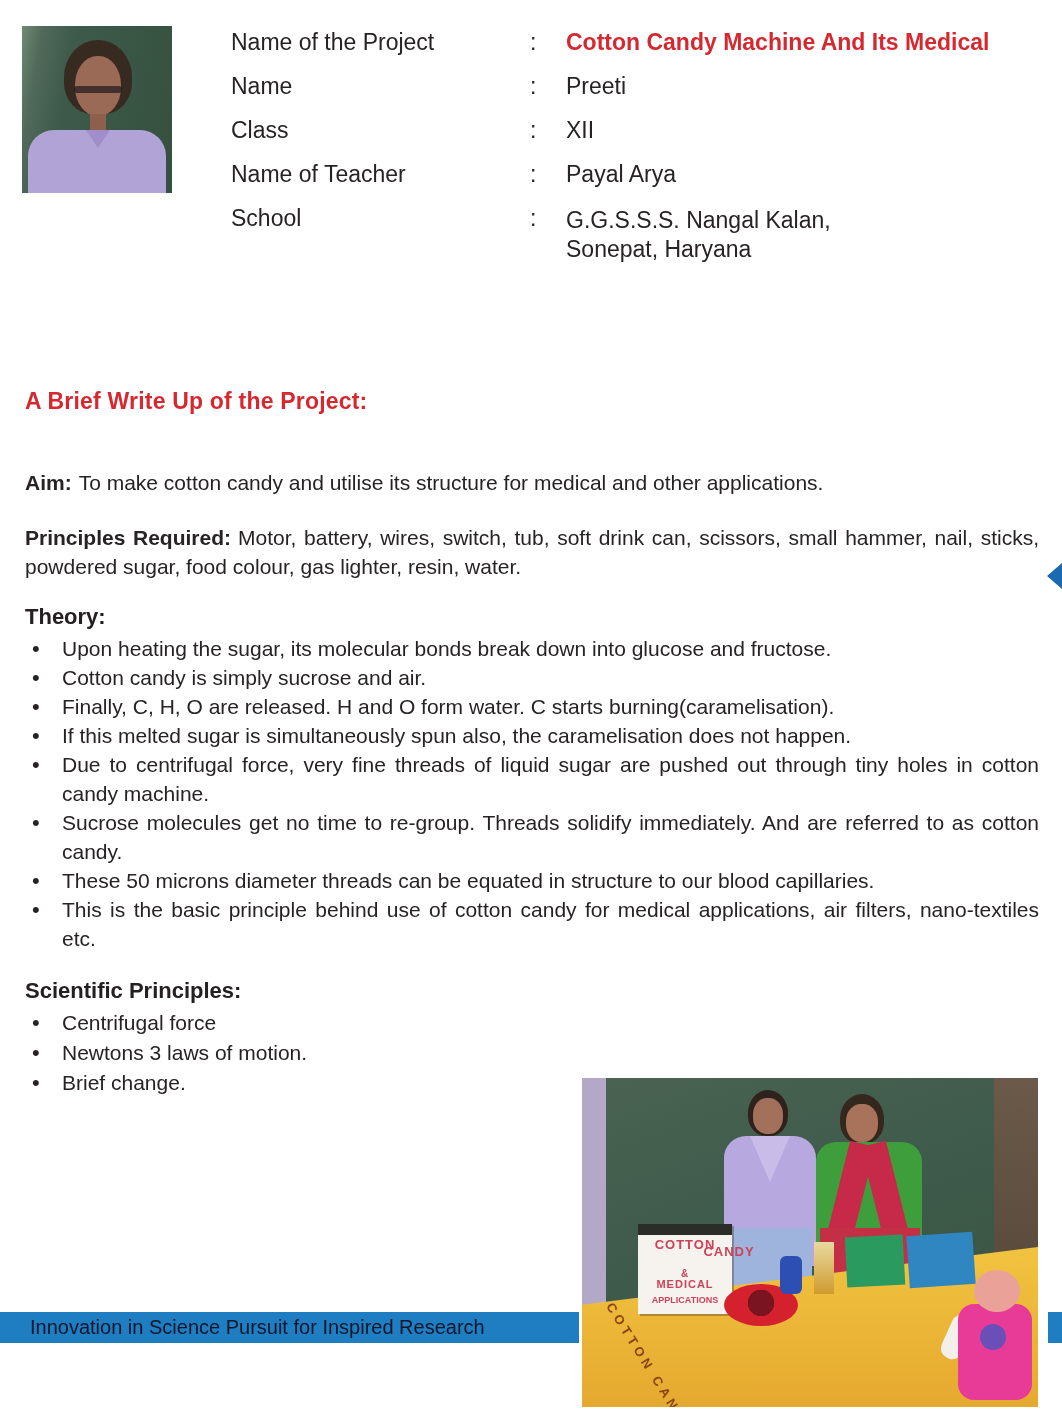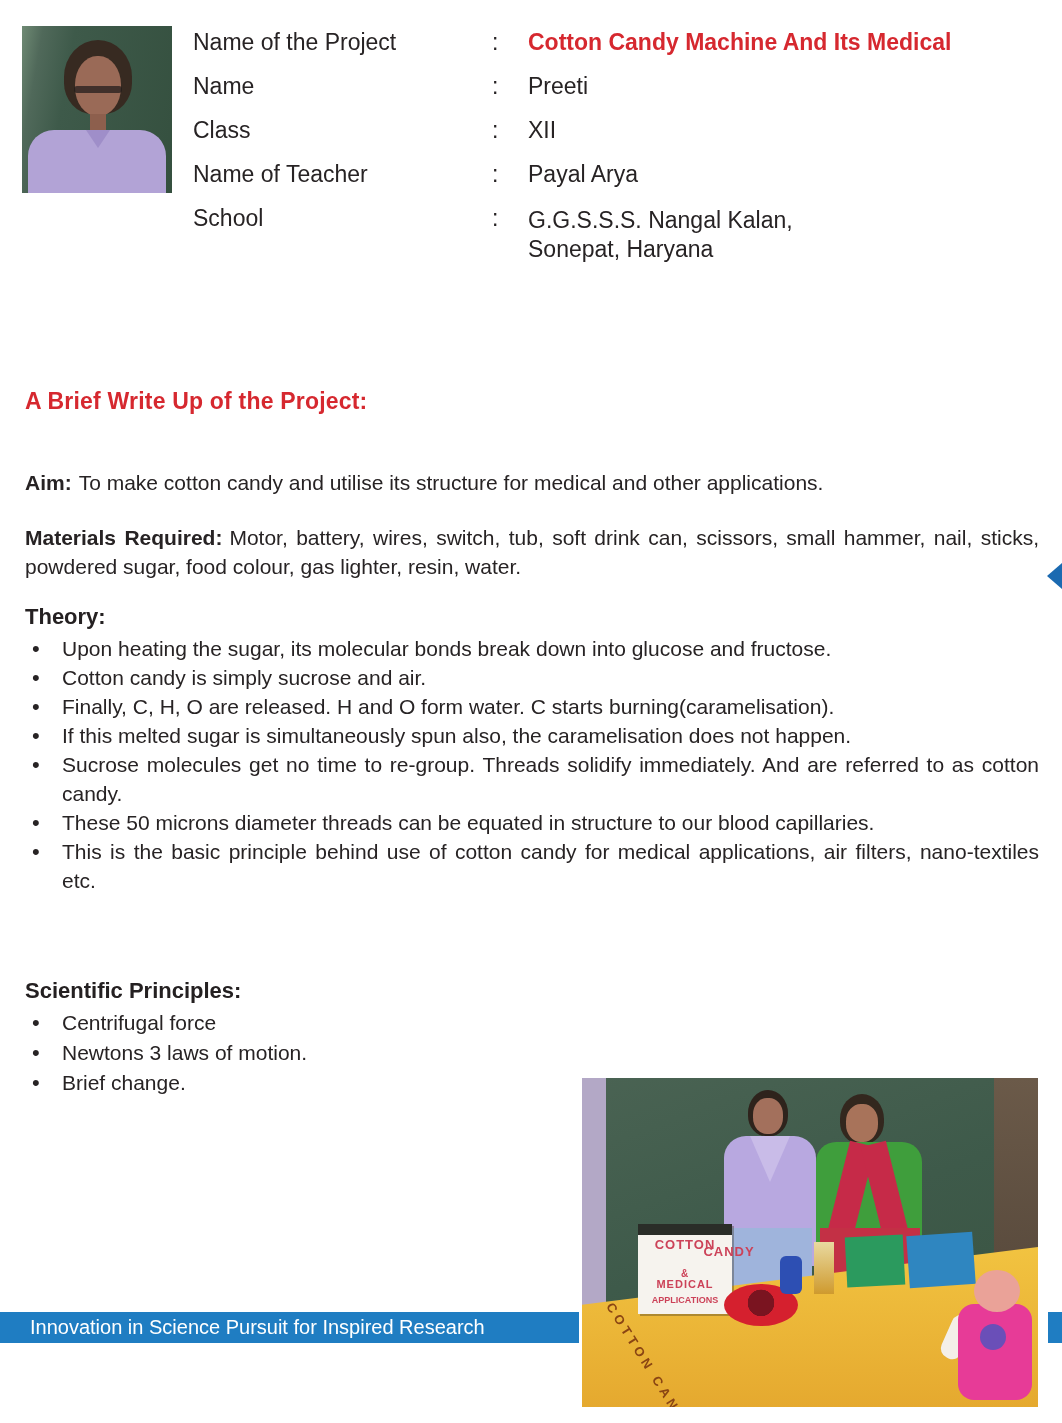--- a/index.html
+++ b/index.html
@@ -13,42 +13,42 @@
   #student-photo{left:22px;top:26px;width:150px;height:167px;overflow:hidden;
     background:linear-gradient(100deg,#6f8a74 0%,#50695a 12%,#3e5a4a 30%,#35503f 100%);}
   #sp-hair{position:absolute;left:42px;top:14px;width:68px;height:74px;border-radius:50% 50% 42% 42%;background:#372a21;}
   #sp-face{position:absolute;left:53px;top:30px;width:46px;height:60px;border-radius:48%;background:#9a6a57;}
   #sp-glasses{position:absolute;left:52px;top:60px;width:48px;height:7px;background:rgba(35,30,28,.75);border-radius:3px;}
   #sp-neck{position:absolute;left:68px;top:88px;width:16px;height:20px;background:#8d5f4d;}
   #sp-dress{position:absolute;left:6px;top:104px;width:138px;height:64px;border-radius:26px 26px 0 0;background:#b2a3d6;}
   #sp-collar{position:absolute;left:64px;top:104px;width:24px;height:18px;background:#9f8ec9;clip-path:polygon(0 0,100% 0,50% 100%);}
 
   #info{left:193px;top:30px;width:860px;}
-  .info-row{display:grid;grid-template-columns:299px 36px auto;font-size:23px;line-height:24px;margin-bottom:20px;}
+  .info-row{display:grid;grid-template-columns:299px 36px auto;font-size:23px;line-height:24px;margin-bottom:20px;margin-left:38px;}
   .info-row .val{white-space:nowrap;}
   .val-red{color:#d6282f;font-weight:bold;}
   .school-val{white-space:normal !important;line-height:29px;}
 
   
   .red-heading{left:25px;top:388px;font-size:23px;font-weight:bold;color:#d6282f;letter-spacing:.2px;}
   #aim{left:25px;top:448px;width:1014px;font-size:21px;line-height:28px;}
   #materials{left:25px;top:502px;width:1014px;font-size:21px;line-height:29px;text-align:justify;}
   .lead{font-weight:bold;padding-right:7px;}
 
   .sec-heading{font-size:22px;font-weight:bold;margin:8px 0 4px 0;color:#242021;}
   #theory{left:25px;top:596px;width:1014px;}
   #principles{left:25px;top:970px;width:640px;}
   ul.bullets{list-style:none;margin:0;padding:0;}
   ul.bullets li{position:relative;padding-left:37px;font-size:21px;line-height:29px;text-align:justify;}
   #principles ul.bullets li{line-height:30px;text-align:left;}
   ul.bullets li::before{content:"\2022";position:absolute;left:7px;font-size:22px;}
 
   
   #footer-bar{left:0;top:1312px;width:1062px;height:31px;background:#1f7dc2;}
-  #footer-bar span{display:inline-block;margin-left:30px;font-size:20px;line-height:30px;color:#ffffff;}
+  #footer-bar span{display:inline-block;margin-left:30px;font-size:20px;line-height:30px;color:#0f172a;}
 
   
   #blue-arrow{right:0;top:563px;width:0;height:0;
     border-top:13px solid transparent;border-bottom:13px solid transparent;border-right:15px solid #1b6ab1;}
 
   
   #bottom-photo{left:582px;top:1078px;width:456px;height:329px;overflow:hidden;
     background:linear-gradient(160deg,#4a6353 0%,#3e5a4a 45%,#39523f 100%);
     box-shadow:10px 0 0 0 #ffffff, -3px 0 0 0 #ffffff;}
   .bp{position:absolute;}
@@ -132,30 +132,31 @@
   </div>
 </div>
 
 <div class="abs red-heading">A Brief Write Up of the Project:</div>
 
 <p class="abs" id="aim">
   <span class="lead">Aim:</span><span>To make cotton candy and utilise its structure for medical and other applications.</span>
 </p>
 
 <p class="abs" id="materials">
-  <span class="lead">Materials Required:</span><span>Motor, battery, wires, switch, tub, soft drink can, scissors, small hammer, nail, sticks, powdered sugar, food colour, gas lighter, resin, water.</span>
+  <span class="lead">Principles Required:</span><span>Motor, battery, wires, switch, tub, soft drink can, scissors, small hammer, nail, sticks, powdered sugar, food colour, gas lighter, resin, water.</span>
 </p>
 
 <div class="abs" id="theory">
   <h3 class="sec-heading">Theory:</h3>
   <ul class="bullets">
     <li>Upon heating the sugar, its molecular bonds break down into glucose and fructose.</li>
     <li>Cotton candy is simply sucrose and air.</li>
     <li>Finally, C, H, O are released. H and O form water. C starts burning(caramelisation).</li>
     <li>If this melted sugar is simultaneously spun also, the caramelisation does not happen.</li>
+    <li>Due to centrifugal force, very fine threads of liquid sugar are pushed out through tiny holes in cotton candy machine.</li>
     <li>Sucrose molecules get no time to re-group. Threads solidify immediately. And are referred to as cotton candy.</li>
     <li>These 50 microns diameter threads can be equated in structure to our blood capillaries.</li>
     <li>This is the basic principle behind use of cotton candy for medical applications, air filters, nano-textiles etc.</li>
   </ul>
 </div>
 
 <div class="abs" id="principles">
   <h3 class="sec-heading">Scientific Principles:</h3>
   <ul class="bullets">
     <li>Centrifugal force</li>

